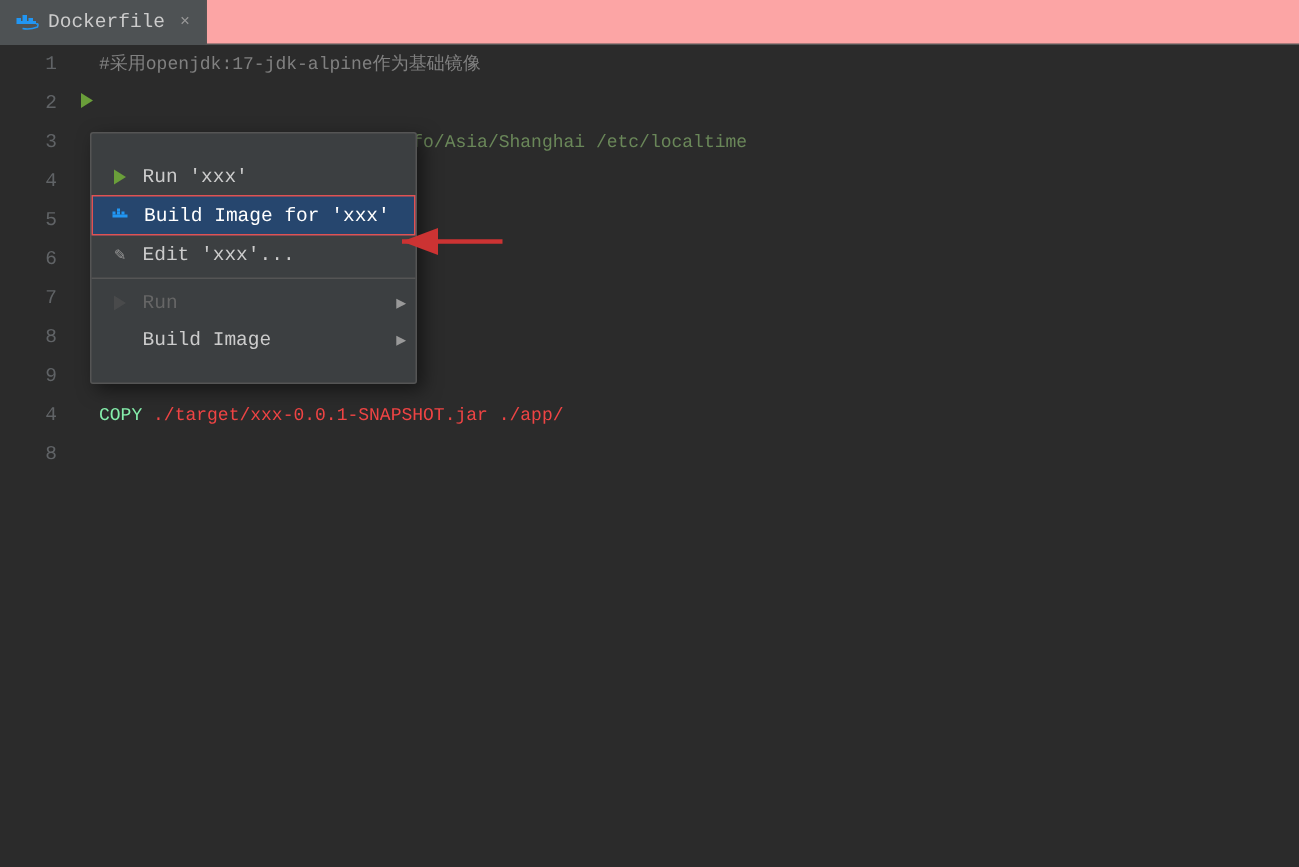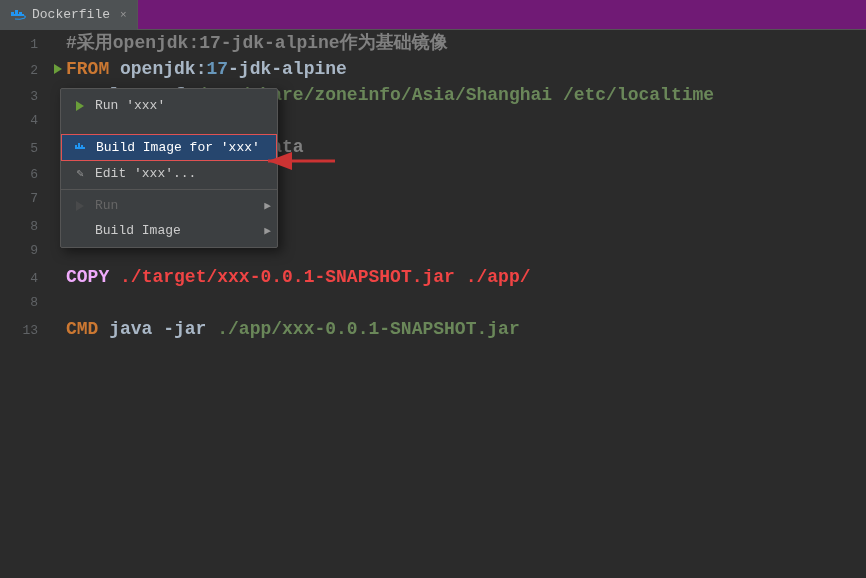--- a/index.html
+++ b/index.html
@@ -7,21 +7,21 @@
       width: 866px;
       height: 578px;
       background: #2b2b2b;
       font-family: 'Courier New', Courier, monospace;
       overflow: hidden;
       position: relative;
     }
 
     
     .tab-bar {
-      background: #701a75;
+      background: #fca5a5;
       height: 30px;
       display: flex;
       align-items: center;
       border-bottom: 1px solid #555;
     }
     .tab {
       display: flex;
       align-items: center;
       padding: 0 10px;
       height: 30px;
@@ -60,24 +60,23 @@
     .line-number {
       width: 50px;
       min-width: 50px;
       text-align: right;
       padding-right: 12px;
       color: #606366;
       font-size: 13px;
       user-select: none;
     }
     .line-content {
-      font-size: 18px;
+      font-size: 12px;
       color: #a9b7c6;
       white-space: pre;
-      font-weight: bold;
     }
 
     
     .comment { color: #808080; }
 
     
     .line-indicator {
       width: 16px;
       min-width: 16px;
       display: flex;
@@ -96,37 +95,36 @@
     .context-menu {
       position: absolute;
       top: 58px;
       left: 60px;
       background: #3c3f41;
       border: 1px solid #555;
       border-radius: 2px;
       min-width: 200px;
       z-index: 100;
       box-shadow: 4px 4px 12px rgba(0,0,0,0.5);
-      padding: 4px 0;
+      padding: 16px 0;
     }
     .menu-item {
       display: flex;
       align-items: center;
       padding: 5px 16px 5px 10px;
       font-size: 13px;
       color: #ccc;
       cursor: pointer;
       white-space: nowrap;
       position: relative;
     }
     .menu-item.highlighted {
       background: #26466e;
       border: 1px solid #e05252;
       color: #fff;
-      margin-top: 16px;
     }
     .menu-item .menu-icon {
       width: 18px;
       margin-right: 6px;
       display: inline-flex;
       align-items: center;
       justify-content: center;
     }
     .menu-item .submenu-arrow {
       position: absolute;
@@ -194,21 +192,20 @@
     <div class="line-number">1</div>
     <div class="line-indicator"></div>
     <div class="line-content comment">#采用openjdk:17-jdk-alpine作为基础镜像</div>
   </div>
 
   <div class="line">
     <div class="line-number">2</div>
     <div class="line-indicator">
       <div class="run-arrow"></div>
     </div>
-    <div class="line-content"><span style="color:#cc7832;">FROM</span> openjdk:<span style="color:#6897bb;">17</span>-jdk-alpine</div>
   </div>
 
   <div class="line">
     <div class="line-number">3</div>
     <div class="line-indicator"></div>
     <div class="line-content"><span style="color:#cc7832;">RUN</span> <span style="color:#a9b7c6;">ln -snf </span><span style="color:#6a8759;">/usr/share/zoneinfo/Asia/Shanghai /etc/localtime</span></div>
   </div>
 
   <div class="line">
     <div class="line-number">4</div>
@@ -241,34 +238,29 @@
   </div>
 
   <div class="line">
     <div class="line-number">9</div>
     <div class="line-indicator"></div>
   </div>
 
   <div class="line">
     <div class="line-number">4</div>
     <div class="line-indicator"></div>
-    <div class="line-content"><span style="color:#f0abfc;">COPY</span> <span style="color:#ef4444;">./target/xxx-0.0.1-SNAPSHOT.jar ./app/</span></div>
+    <div class="line-content"><span style="color:#86efac;">COPY</span> <span style="color:#ef4444;">./target/xxx-0.0.1-SNAPSHOT.jar ./app/</span></div>
   </div>
 
 
   <div class="line">
     <div class="line-number">8</div>
     <div class="line-indicator"></div>
   </div>
 
-  <div class="line">
-    <div class="line-number">13</div>
-    <div class="line-indicator"></div>
-    <div class="line-content"><span style="color:#cc7832;">CMD</span> java -jar <span style="color:#6a8759;">./app/xxx-0.0.1-SNAPSHOT.jar</span></div>
-  </div>
 
   <div class="context-menu">
 
     <div class="menu-item">
       <span class="menu-icon">
         <span class="play-tri"></span>
       </span>
       <span>Run 'xxx'</span>
     </div>
 

